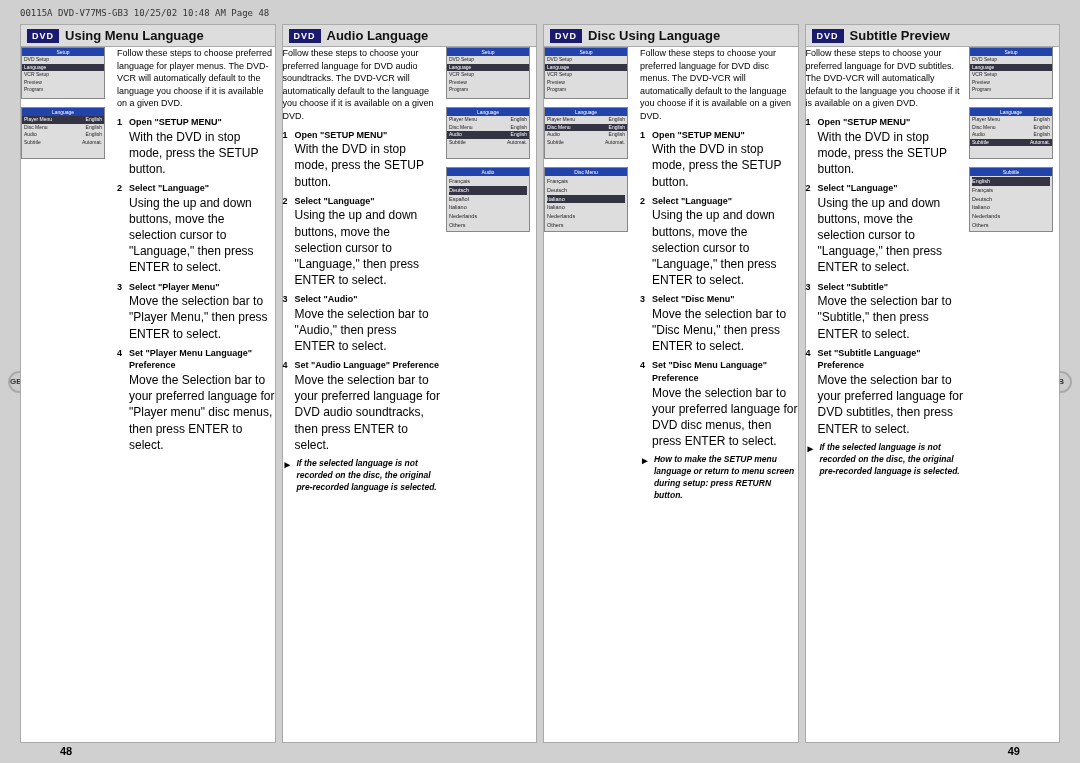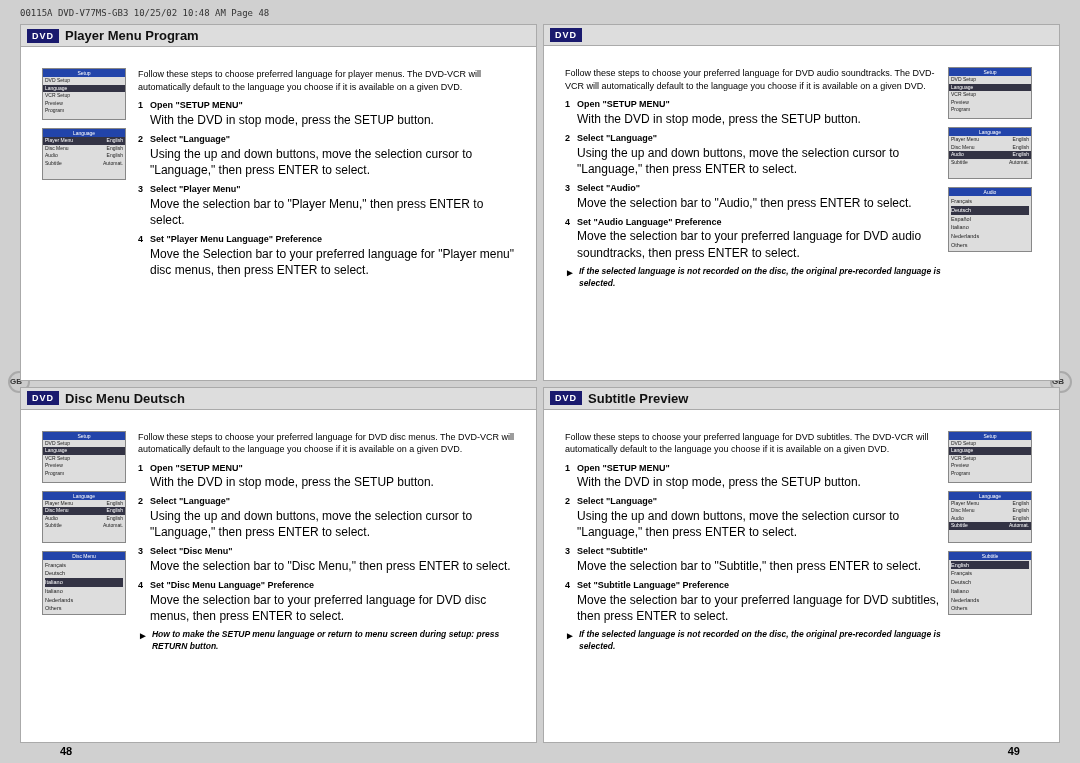--- a/index.html
+++ b/index.html
@@ -20,21 +20,21 @@
       color: #333;
       font-family: monospace;
     }
     .main-content {
       position: absolute;
       top: 24px;
       left: 20px;
       right: 20px;
       bottom: 20px;
       display: flex;
-      flex-direction: column;
+      flex-direction: row;
       gap: 6px;
     }
     
     .row {
       display: flex;
       flex: 1;
       gap: 6px;
     }
     .section {
       flex: 1;
@@ -61,21 +61,21 @@
     }
     .section-title {
       font-size: 13px;
       font-weight: bold;
       color: #111;
       flex: 1;
     }
     .section-body {
       display: flex;
       flex: 1;
-      padding: 21px;
+      padding: 0;
       gap: 6px;
       justify-content: space-between;
     }
     .screen-mock {
       width: 90px;
       flex-shrink: 0;
       display: flex;
       flex-direction: column;
       gap: 4px;
     }
@@ -201,21 +201,21 @@
   <span>GB</span>
 </div>
 
 <div class="main-content">
 
   <div class="row">
 
     <div class="section">
       <div class="section-header">
         <span class="dvd-badge">DVD</span>
-        <span class="section-title">Player Menu Program</span>
+        <span class="section-title">Using Menu Language</span>
       </div>
       <div class="section-body">
         <div class="screen-mock">
 
           <div class="mini-screen">
             <div class="mini-header">Setup</div>
             <div class="mini-row">
                 <span>DVD Setup</span>
               </div>
             <div class="mini-row sel">
@@ -284,20 +284,21 @@
               </div>
             </li>
           </ol>
         </div>
       </div>
     </div>
 
     <div class="section">
       <div class="section-header">
         <span class="dvd-badge">DVD</span>
+        <span class="section-title">Audio Language</span>
       </div>
       <div class="section-body">
         <div class="instructions">
           <p class="intro-text">Follow these steps to choose your preferred language for DVD audio soundtracks. The DVD-VCR will automatically default to the language you choose if it is available on a given DVD.</p>
           <ol class="steps">
             <li class="step">
               <span class="step-num">1</span>
               <div class="step-content">
                 <div class="step-title">Open "SETUP MENU"</div>
                 <div class="step-desc">With the DVD in stop mode, press the SETUP button.</div>
@@ -382,21 +383,21 @@
         </div>
       </div>
     </div>
   </div>
 
   <div class="row">
 
     <div class="section">
       <div class="section-header">
         <span class="dvd-badge">DVD</span>
-        <span class="section-title">Disc Menu Deutsch</span>
+        <span class="section-title">Disc Using Language</span>
       </div>
       <div class="section-body">
         <div class="screen-mock">
           <div class="mini-screen">
             <div class="mini-header">Setup</div>
             <div class="mini-row">
                 <span>DVD Setup</span>
               </div>
             <div class="mini-row sel">
                 <span>Language</span>

